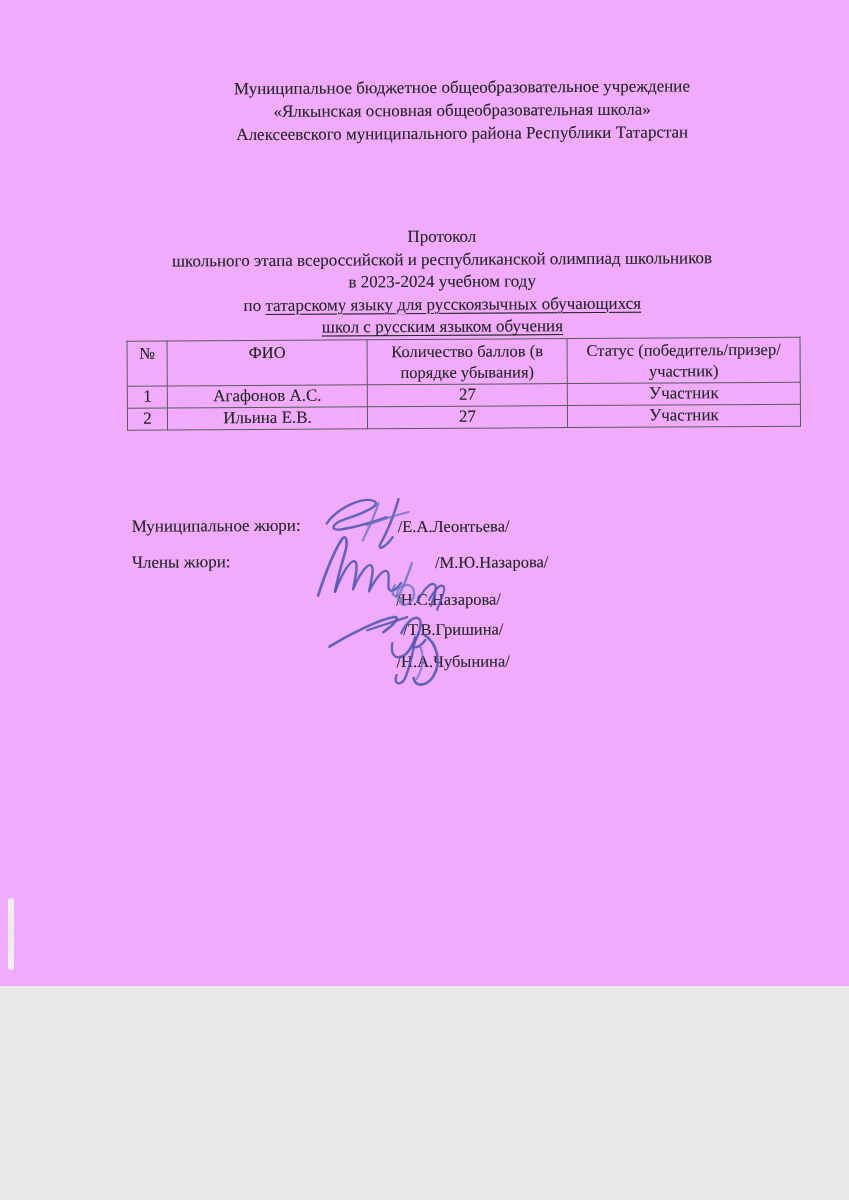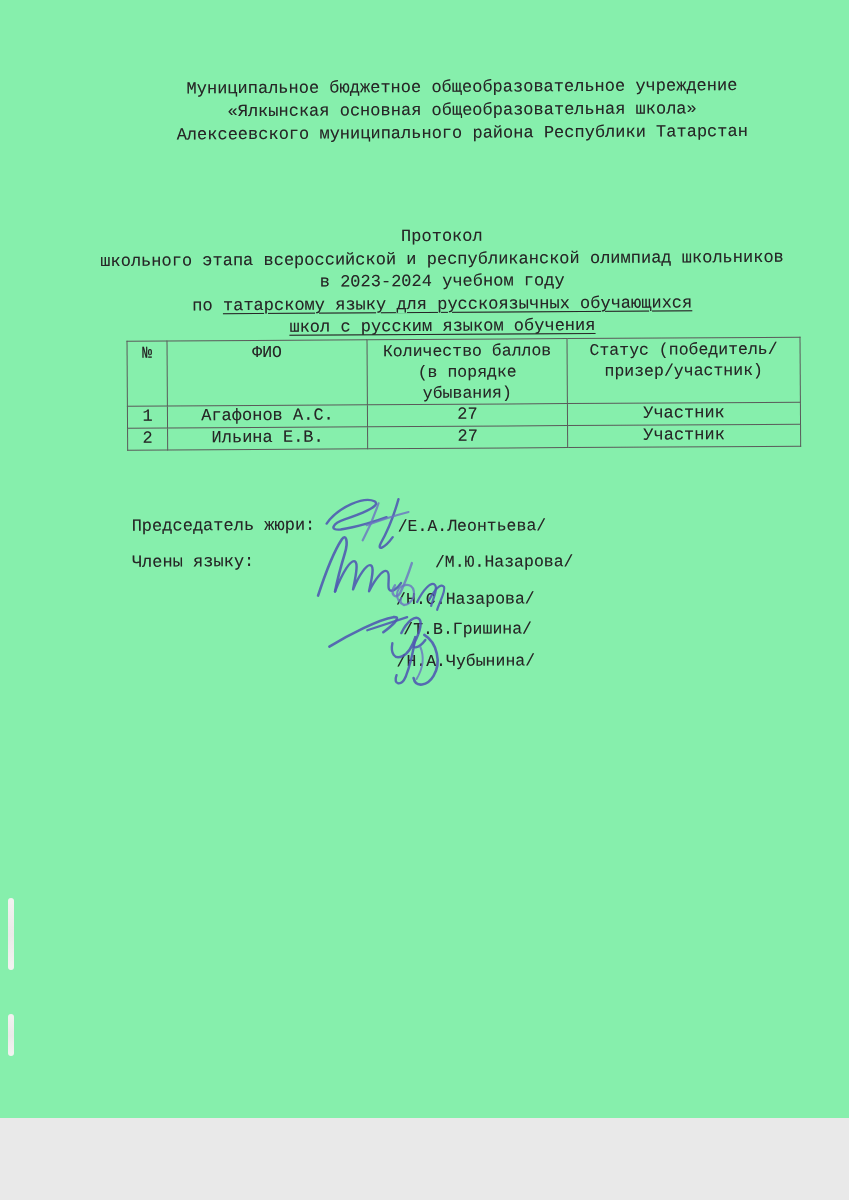--- a/index.html
+++ b/index.html
@@ -1,21 +1,21 @@
 <!DOCTYPE html>
 <html><head>
 <meta charset="utf-8">
 <style>
   html, body { margin: 0; padding: 0; background: #e9e9e9; }
   .page {
     position: relative;
-    width: 849px; height: 1118px;
-    background: #86efac;
+    width: 849px; height: 986px;
+    background: #f0abfc;
     overflow: hidden;
-    font-family: Liberation Mono, monospace;
+    font-family: Liberation Serif, serif;
     color: #262626;
   }
   .content {
     position: absolute; left: 0; top: 0; width: 849px; height: 1200px;
     transform: rotate(-0.35deg);
     transform-origin: 420px 420px;
   }
   .txt { text-shadow: 0 0 0.5px rgba(45,45,45,.35); }
 
   
@@ -125,22 +125,22 @@
       </tr>
       <tr>
         <td>2</td>
         <td>Ильина Е.В.</td>
         <td>27</td>
         <td>Участник</td>
       </tr>
     </tbody>
       </table>
 
-    <div class="jury-label chair txt">Председатель жюри:</div>
-    <div class="jury-label members txt">Члены языку:</div>
+    <div class="jury-label chair txt">Муниципальное жюри:</div>
+    <div class="jury-label members txt">Члены жюри:</div>
 
     <div class="jury-name jn0 txt">/Е.А.Леонтьева/</div>
     <div class="jury-name jn1 txt">/М.Ю.Назарова/</div>
     <div class="jury-name jn2 txt">/Н.С.Назарова/</div>
     <div class="jury-name jn3 txt">/Т.В.Гришина/</div>
     <div class="jury-name jn4 txt">/Н.А.Чубынина/</div>
 
     <svg class="sig sig1" width="112" height="58" viewBox="0 0 112 58">
       <path class="ink1" stroke-width="2.4" d="M6 30 C18 13 44 3 54 8 C62 13 36 22 24 26 C12 30 8 37 20 36 C36 34 58 27 66 24"></path>
       <path class="ink2" stroke-width="2.2" d="M58 10 C54 22 48 36 42 47"></path>

